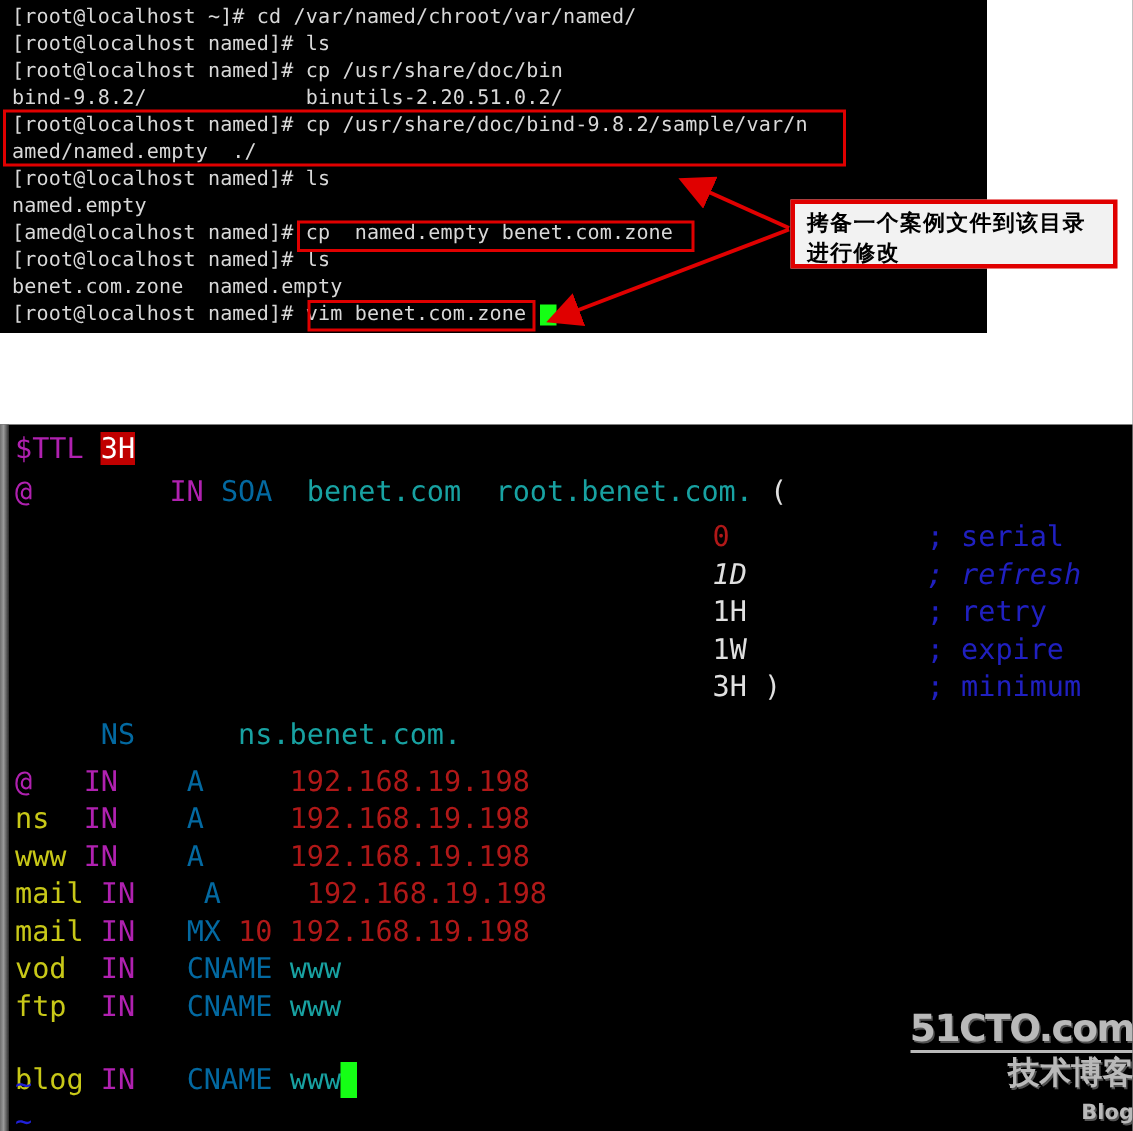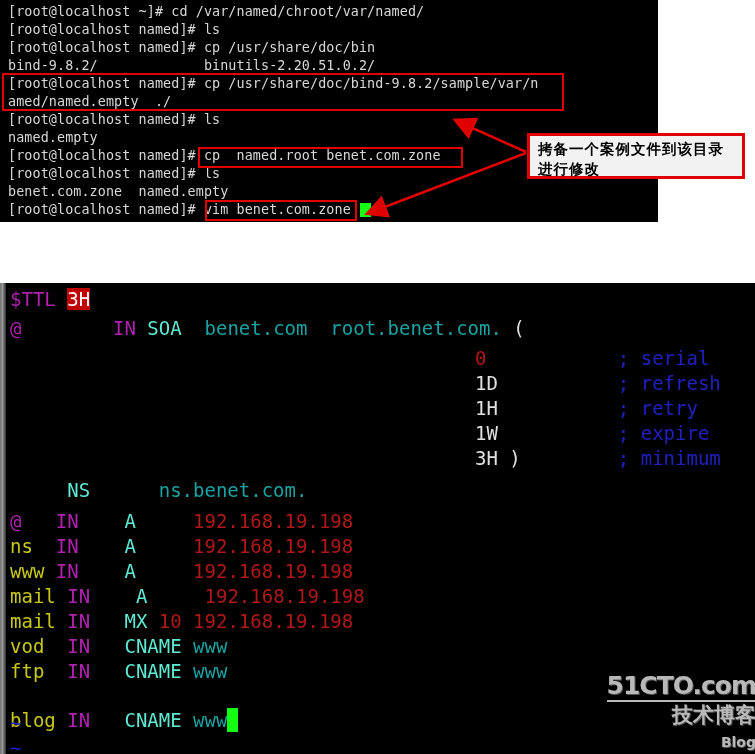--- a/index.html
+++ b/index.html
@@ -61,21 +61,21 @@
   .vrow {
     position: absolute;
     left: 10px;
     white-space: pre;
     font-family: "DejaVu Sans Mono", monospace;
     font-size: 19px;
     line-height: 24px;
     letter-spacing: 0px;
   }
   .c-magenta { color: #b021b0; }
-  .c-green   { color: #5eead4; }
+  .c-green   { color: #0369a1; }
   .c-cyan    { color: #18a2a2; }
   .c-red     { color: #b01818; }
   .c-white   { color: #e0e0e0; }
   .c-blue    { color: #2020c0; margin-left: 17px; }
   .c-yellow  { color: #c8c818; }
   .hl-red    { background: #c00000; color: #ffffff; }
   .cursor    { background: #15ff15; color: #15ff15; display: inline-block; width: 11px; }
 
   .tilde { color: #2020d8; font-size: 19px; }
 
@@ -166,36 +166,36 @@
 <div id="top-terminal">
   <div class="tline clipped-top"></div>
   <div class="tline" style="top:4px;">[root@localhost ~]# cd /var/named/chroot/var/named/</div>
   <div class="tline" style="top:22px;">[root@localhost named]# ls</div>
   <div class="tline" style="top:40px;">[root@localhost named]# cp /usr/share/doc/bin</div>
   <div class="tline" style="top:58px;">bind-9.8.2/             binutils-2.20.51.0.2/</div>
   <div class="tline" style="top:76px;">[root@localhost named]# cp /usr/share/doc/bind-9.8.2/sample/var/n</div>
   <div class="tline" style="top:94px;">amed/named.empty  ./</div>
   <div class="tline" style="top:112px;">[root@localhost named]# ls</div>
   <div class="tline" style="top:130px;">named.empty</div>
-  <div class="tline" style="top:148px;">[root@localhost named]# cp  named.root benet.com.zone</div>
+  <div class="tline" style="top:148px;">[amed@localhost named]# cp  named.empty benet.com.zone</div>
   <div class="tline" style="top:166px;">[root@localhost named]# ls</div>
   <div class="tline" style="top:184px;">benet.com.zone  named.empty</div>
   <div class="tline" style="top:202px;">[root@localhost named]# vim benet.com.zone</div>
   <div class="cursor" style="position:absolute;left:360px;top:203px;height:14px;"></div>
 </div>
 
 <div id="vim-terminal">
   <div class="edge"></div>
 
   <div class="vrow" style="top:4px;"><span class="c-magenta">$TTL </span><span class="hl-red">3H</span></div>
 
   <div class="vrow" style="top:33px;"><span class="c-magenta">@</span><span class="c-white">        </span><span class="c-magenta">IN </span><span class="c-green">SOA </span><span class="c-cyan"> benet.com  root.benet.com. </span><span class="c-white">(</span></div>
 
   <div class="vrow" style="top:63px;left:475px;"><span class="c-red">0</span><span class="c-white">          </span><span class="c-blue">; serial</span></div>
-  <div class="vrow" style="top:88px;left:475px;"><span class="c-white">1D</span><span class="c-white">         </span><span class="c-blue">; refresh</span></div>
+  <div class="vrow" style="top:88px;left:475px;font-style:italic;"><span class="c-white">1D</span><span class="c-white">         </span><span class="c-blue">; refresh</span></div>
   <div class="vrow" style="top:113px;left:475px;"><span class="c-white">1H</span><span class="c-white">         </span><span class="c-blue">; retry</span></div>
   <div class="vrow" style="top:138px;left:475px;"><span class="c-white">1W</span><span class="c-white">         </span><span class="c-blue">; expire</span></div>
   <div class="vrow" style="top:163px;left:475px;"><span class="c-white">3H )</span><span class="c-white">       </span><span class="c-blue">; minimum</span></div>
 
   <div class="vrow" style="top:195px;"><span class="c-white">     </span><span class="c-green">NS</span><span class="c-white">      </span><span class="c-cyan">ns.benet.com.</span></div>
 
   <div class="vrow" style="top:226px;"><span class="c-magenta">@</span><span>   </span><span class="c-magenta">IN</span><span>    </span><span class="c-green">A</span><span>     </span><span class="c-red">192.168.19.198</span></div>
 
   <div class="vrow" style="top:251px;"><span class="c-yellow">ns</span><span>  </span><span class="c-magenta">IN</span><span>    </span><span class="c-green">A</span><span>     </span><span class="c-red">192.168.19.198</span></div>
 

